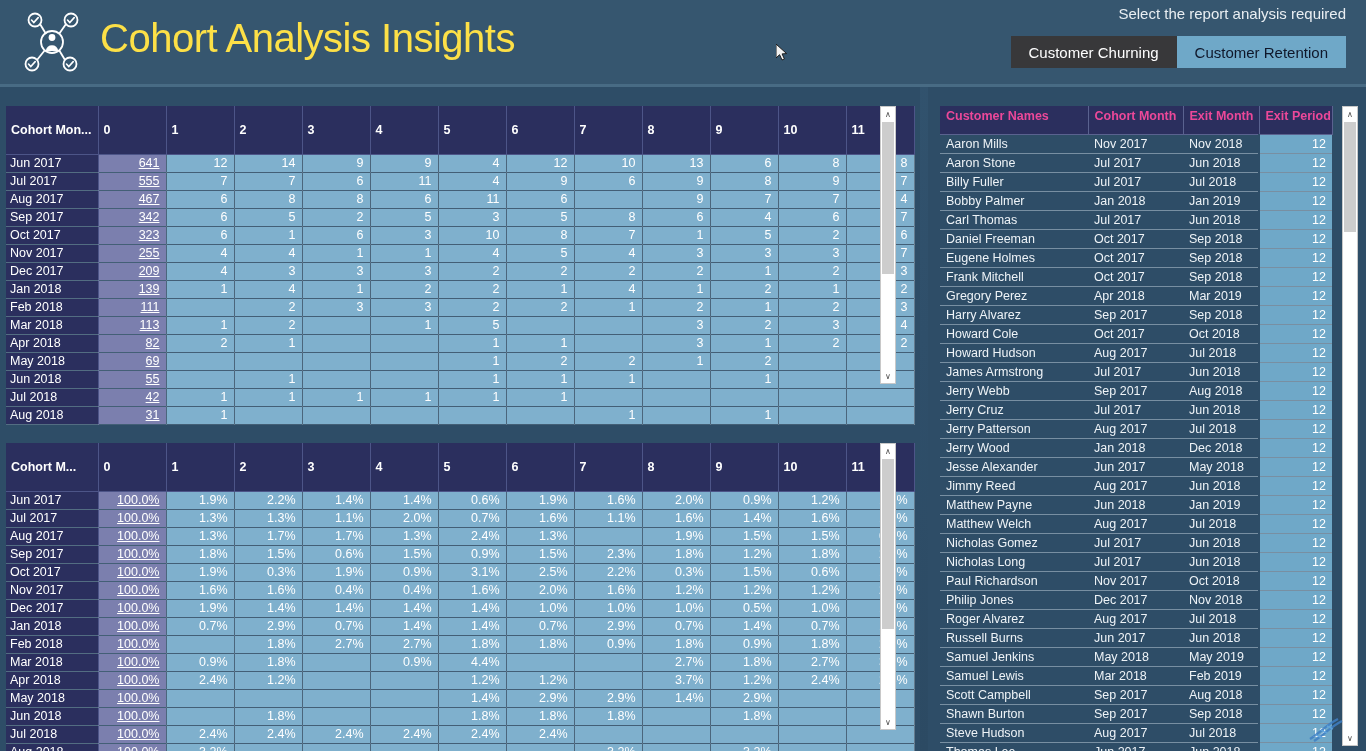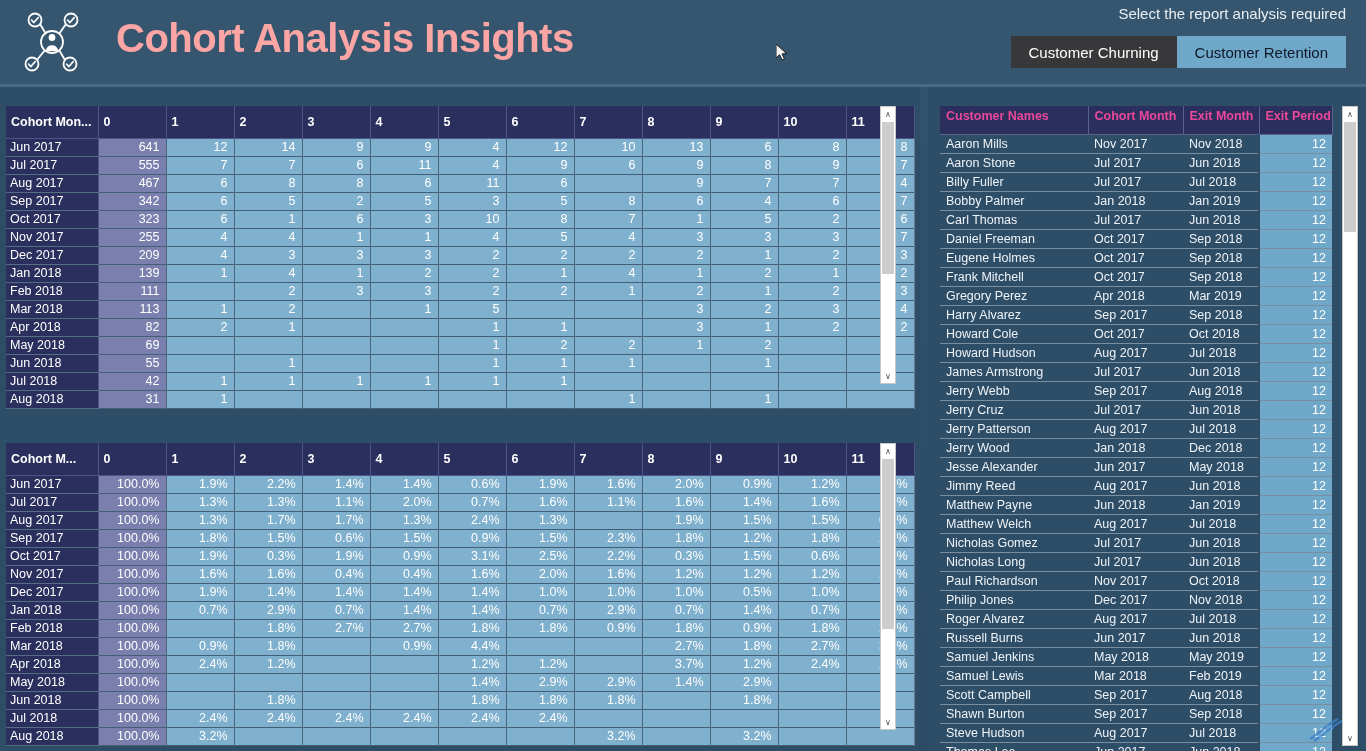--- a/index.html
+++ b/index.html
@@ -28,25 +28,24 @@
     width: 1366px; height: 3px;
     background: #5b7f97;
     opacity: .55;
   }
   .logo {
     position: absolute; left: 18px; top: 8px;
     width: 68px; height: 68px;
   }
   .page-title {
     position: absolute; left: 100px; top: 16px;
-    font-size: 40px; font-weight: bold;
-    color: #fca5a5;
+    font-size: 40px; font-weight: normal;
+    color: #fde047;
     letter-spacing: -0.5px;
     white-space: nowrap;
-    margin-left: 16px;
   }
   .select-label {
     position: absolute; right: 20px; top: 5px;
     font-size: 15px; color: #e9eef2;
     white-space: nowrap;
   }
   .btn-group {
     position: absolute; right: 20px; top: 36px;
     display: flex;
   }
@@ -89,21 +88,21 @@
     table-layout: fixed;
     width: 100%;
     font-size: 12.5px;
   }
   table.grid th {
     background: #2b2f5e;
     color: #ffffff;
     font-size: 12.5px;
     font-weight: bold;
     text-align: left;
-    padding: 9px 5px;
+    padding: 17px 5px;
     border-right: 1px solid #4d5588;
     border-bottom: 1px solid #4d5588;
     height: 22px;
     white-space: nowrap;
     overflow: hidden;
   }
   table.grid th.num { text-align: left; }
   table.grid td {
     color: #ffffff;
     padding: 1px 6px 1px 4px;
@@ -123,20 +122,21 @@
     border-bottom: 1px solid rgba(255,255,255,.18);
     font-size: 12.5px;
   }
   table.grid td.val {
     text-align: right;
     background: #7fb0cd;
   }
   table.grid td.col0 {
     text-align: right;
     background: #7b7fae;
+    text-decoration: underline;
   }
 
   
   .vscroll {
     position: absolute;
     width: 16px;
     background: #ffffff;
     border: 1px solid #c8c8c8;
     display: flex; flex-direction: column; justify-content: space-between;
     align-items: center;

